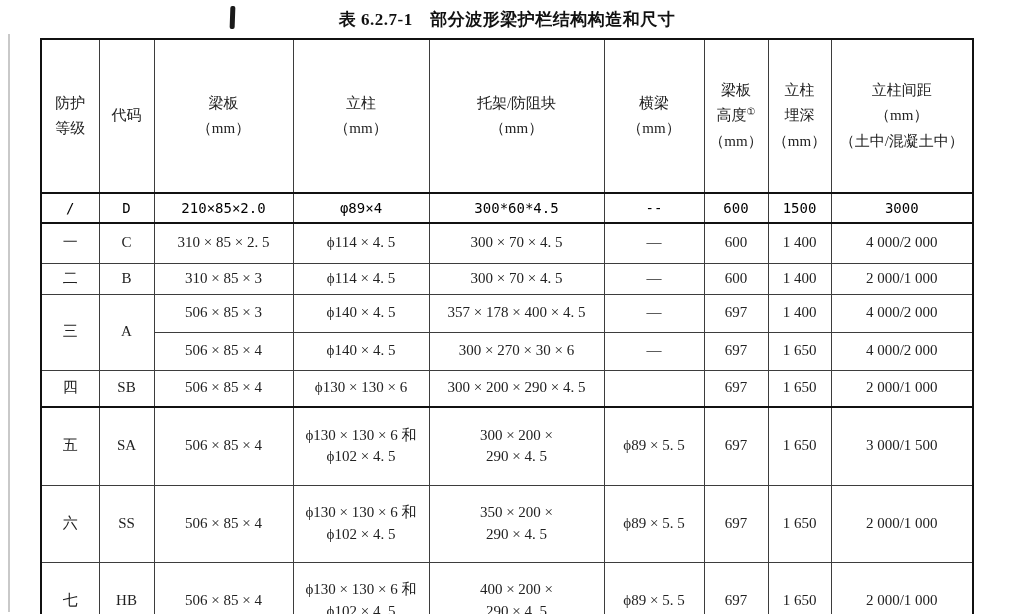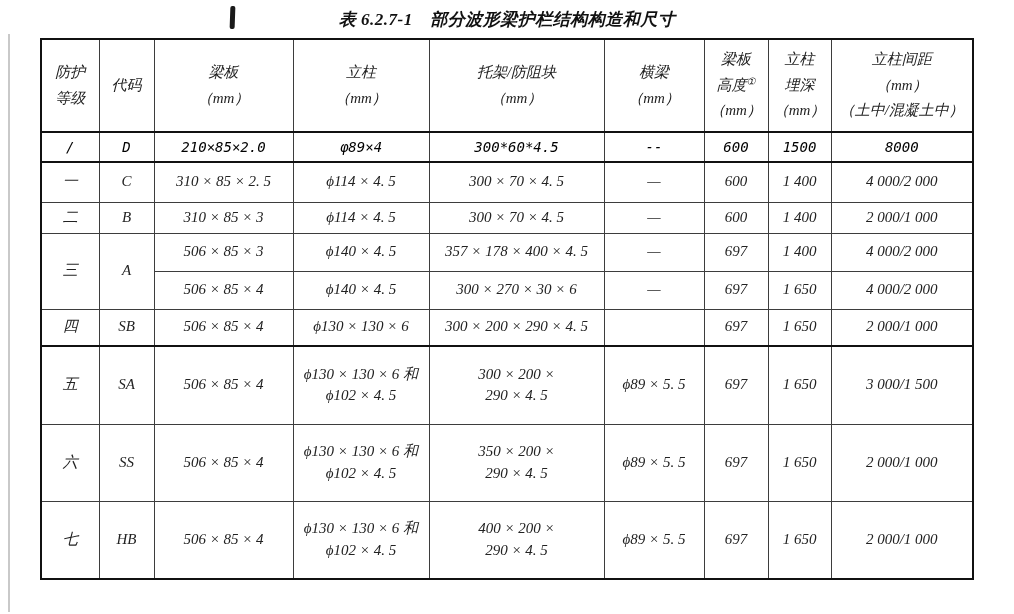--- a/index.html
+++ b/index.html
@@ -1,29 +1,29 @@
 <!DOCTYPE html>
 <html><head>
 <meta charset="utf-8">
 <style>
   html,body{margin:0;padding:0;background:#fff;}
   .page{position:relative;width:1014px;height:614px;background:#ffffff;overflow:hidden;
-        font-family:"Liberation Serif","DejaVu Serif",serif;color:#1c1c1c;font-style:italic;}
+        font-family:"Liberation Serif","DejaVu Serif",serif;color:#1c1c1c;}
   .scan-edge{position:absolute;left:8px;top:34px;width:2px;height:578px;background:#c9c9c9;}
   .scan-smudge{position:absolute;left:230px;top:6px;width:5px;height:23px;background:#1a1a1a;
         border-radius:2px;transform:rotate(2deg);}
   .title{position:absolute;top:8px;left:0;width:100%;text-align:center;
         font-size:17px;font-weight:bold;color:#111;letter-spacing:.5px;}
   table.grid{position:absolute;left:40px;top:38px;width:932px;border-collapse:collapse;
         table-layout:fixed;border:2px solid #111;}
   .grid th,.grid td{border:1px solid #3d3d3d;text-align:center;vertical-align:middle;
         padding:0 2px;white-space:pre-line;overflow:hidden;}
   .grid th{font-weight:normal;font-size:15px;line-height:1.7;color:#222;}
   .grid td{font-size:15px;line-height:1.45;color:#222;}
-  tr.hdr{height:93px;}
+  tr.hdr{height:154px;}
   tr.hdr th{border-bottom:2px solid #111;}
   tr.row-d{height:30px;}
   tr.row-d td{border-bottom:2px solid #111;font-family:"DejaVu Sans Mono",monospace;
         font-size:14px;color:#000;}
   tr.row-c{height:40px;}
   tr.row-b{height:31px;}
   tr.row-3a{height:38px;}
   tr.row-3b{height:38px;}
   tr.row-4{height:37px;}
   tr.row-4 td{border-bottom:2px solid #111;}
@@ -79,21 +79,21 @@
 
     <tr class="row-d">
       <td>/</td>
       <td>D</td>
       <td>210×85×2.0</td>
       <td>φ89×4</td>
       <td>300*60*4.5</td>
       <td>--</td>
       <td>600</td>
       <td>1500</td>
-      <td>8000</td>
+      <td>3000</td>
     </tr>
 
     <tr class="row-c">
       <td>一</td>
       <td>C</td>
       <td>310 × 85 × 2. 5</td>
       <td>ϕ114 × 4. 5</td>
       <td>300 × 70 × 4. 5</td>
       <td>—</td>
       <td>600</td>

